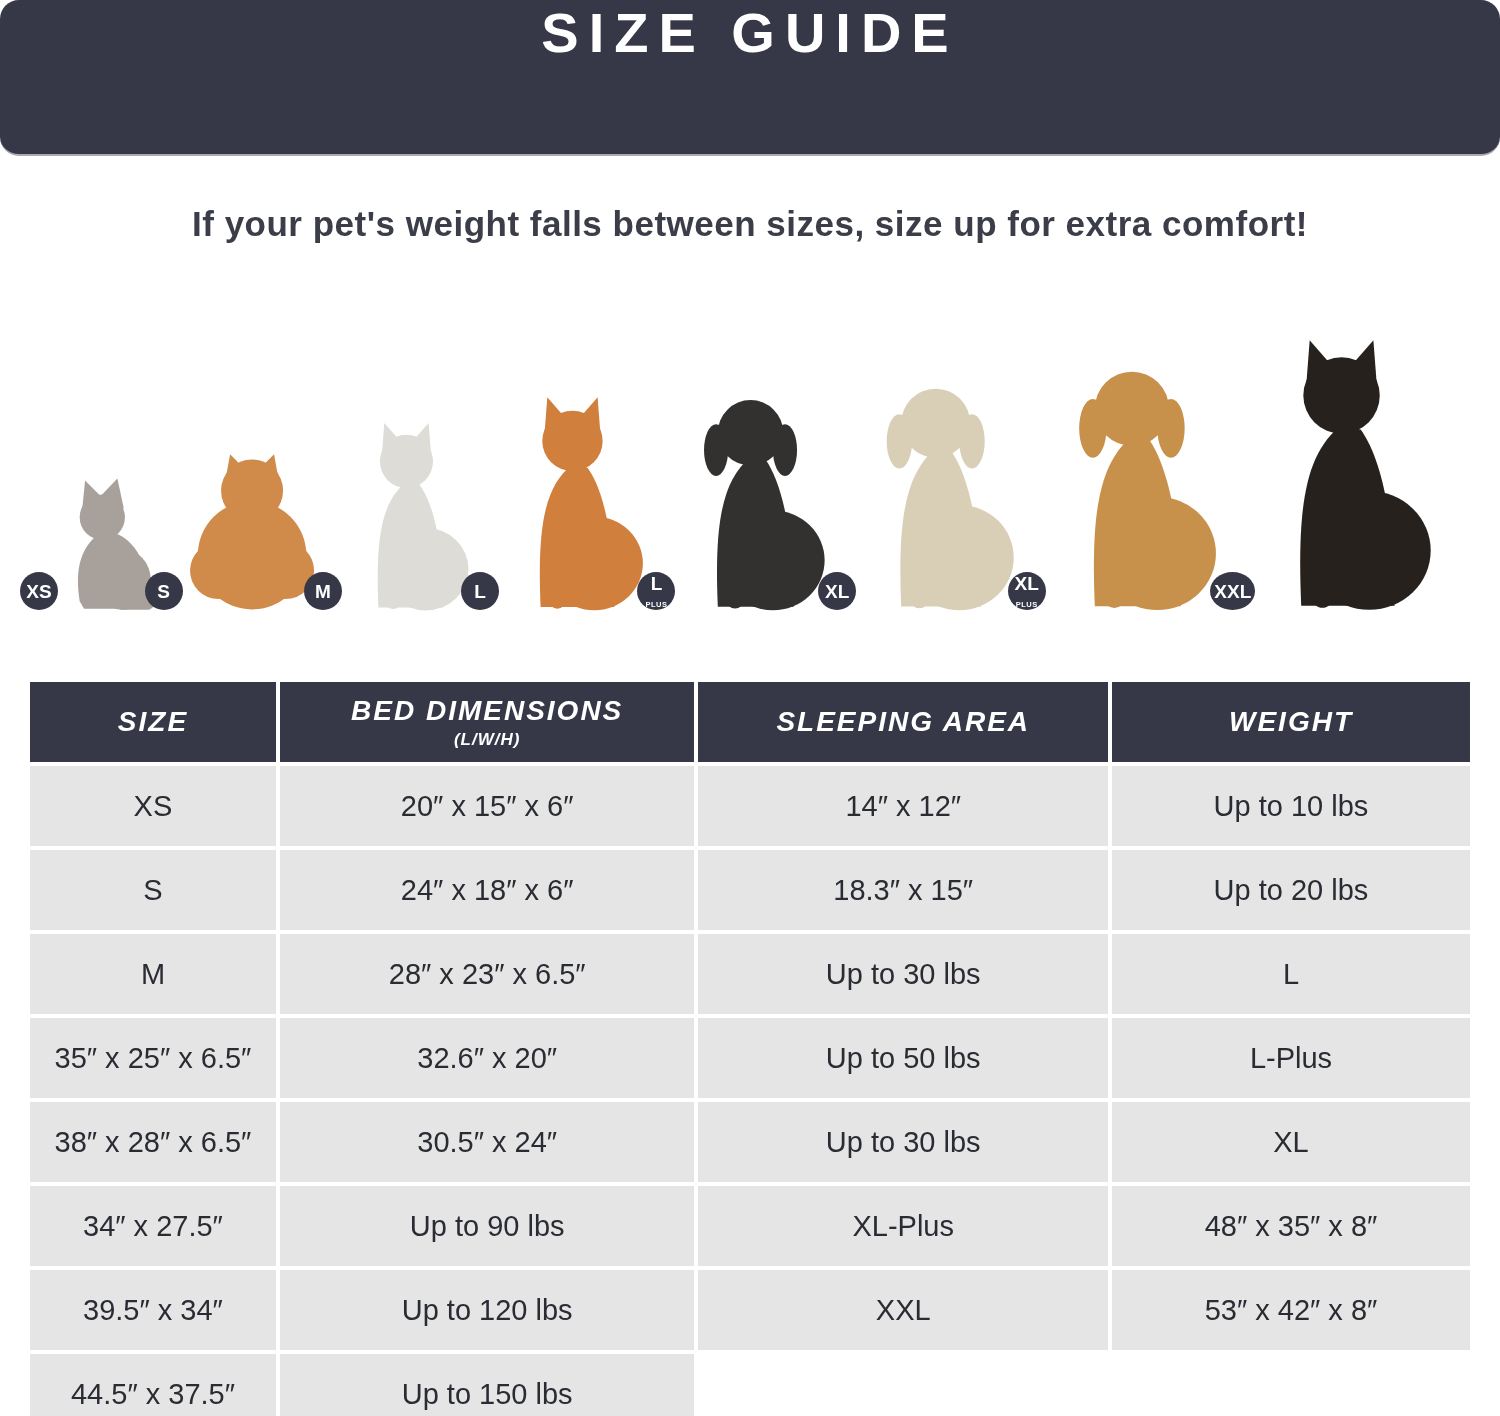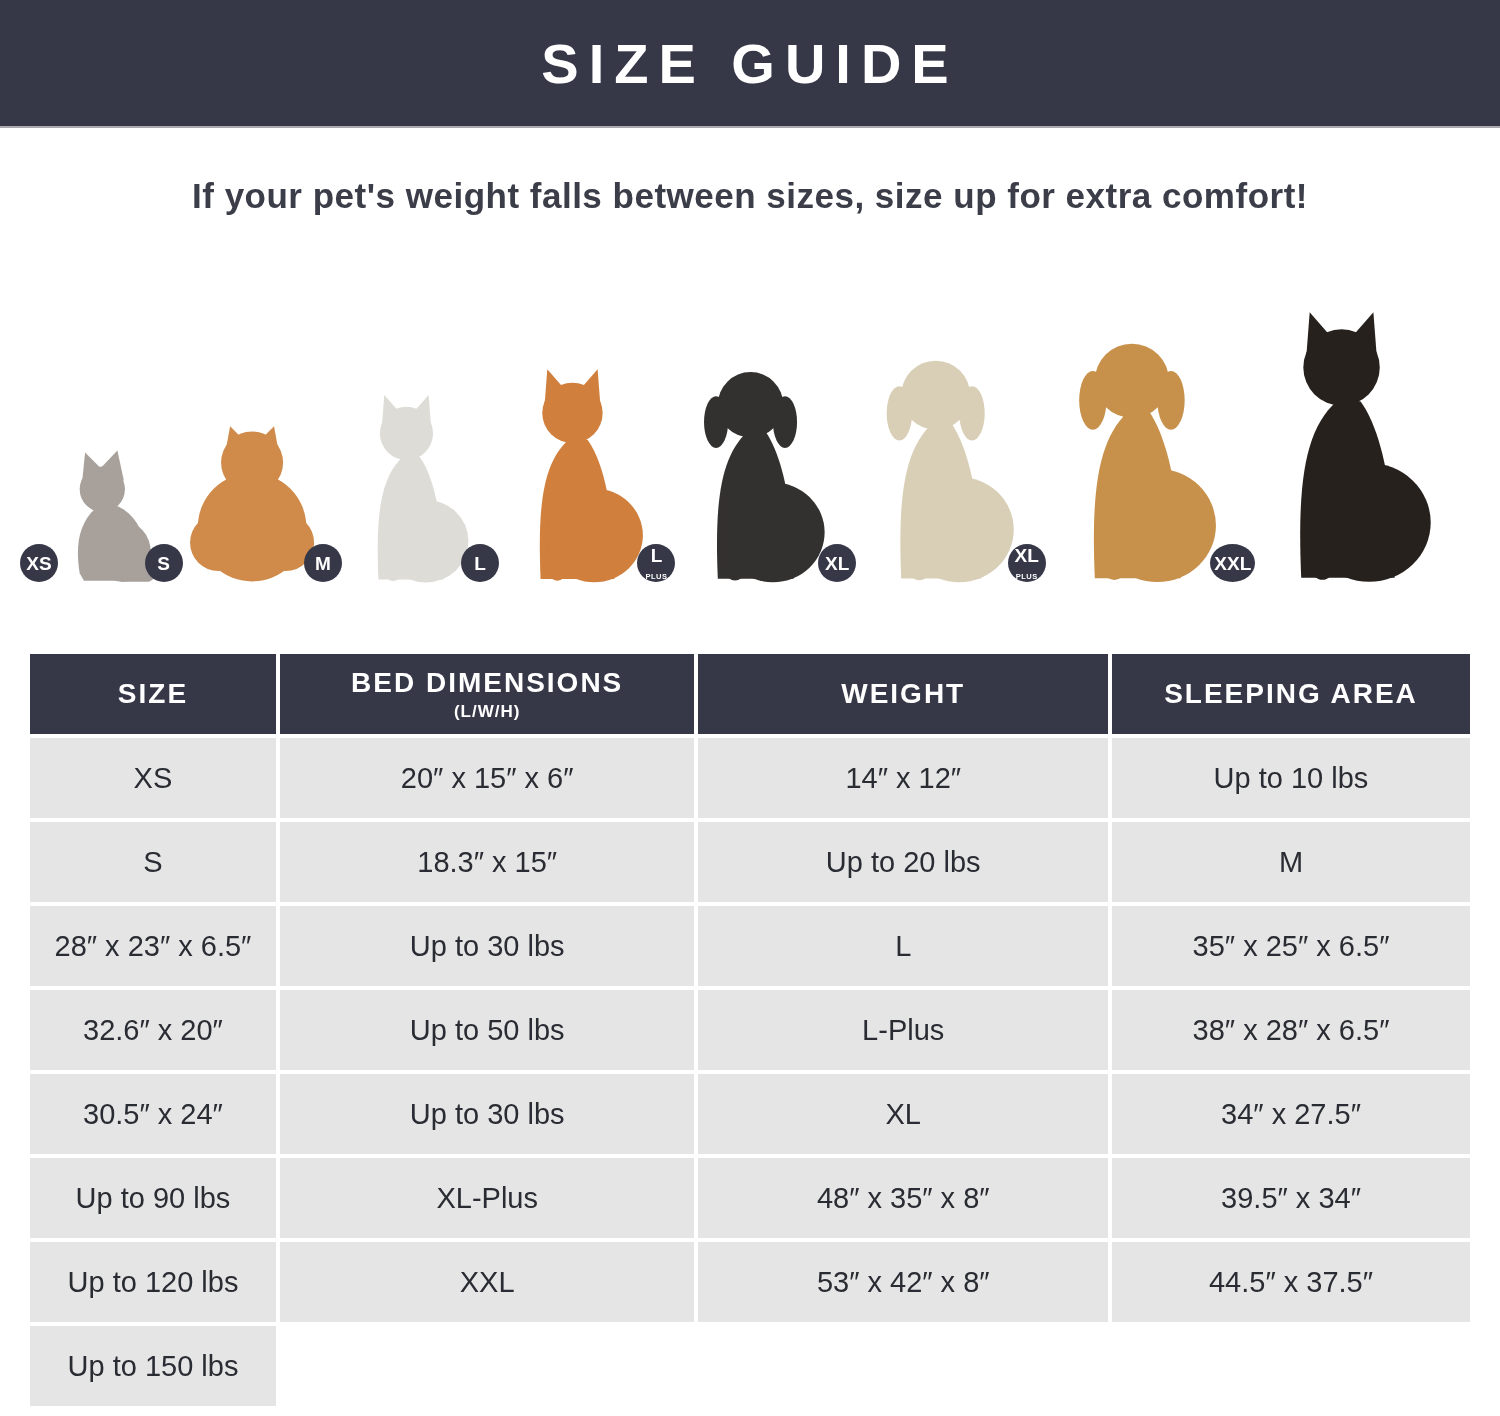--- a/index.html
+++ b/index.html
@@ -8,23 +8,24 @@
     --ink:#2a2c33;
   }
   *{margin:0;padding:0;box-sizing:border-box;}
   html,body{background:#ffffff;}
   body{
     width:1500px;height:1416px;overflow:hidden;
     font-family:"Liberation Sans", sans-serif;
     position:relative;
   }
   .banner{
-    height:128px;background:var(--dark);
-    display:flex;align-items:center;justify-content:center;
+    height:156px;background:var(--dark);
+    display:flex;justify-content:center;
     border-bottom:2px solid #a9a9ae;
+    border-radius:19px;
   }
   .banner h1{
     color:#ffffff;font-size:56px;font-weight:bold;letter-spacing:10px;
   }
   .subtitle{
     margin-top:48px;text-align:center;
     font-size:35px;font-weight:bold;color:#3b3d48;letter-spacing:.5px;
   }
   .pets{
     height:368px;
@@ -46,21 +47,21 @@
   .size-table{
     margin:70px 30px 0;
     display:grid;
     grid-template-columns:248fr 418fr 413fr 361fr;
     gap:4px;
     background:#ffffff;
   }
   .th{
     background:var(--dark);color:#ffffff;height:80px;
     display:flex;flex-direction:column;align-items:center;justify-content:center;
-    font-weight:bold;font-size:28px;letter-spacing:2px;
+    font-weight:bold;font-size:28px;letter-spacing:2px;font-style:italic;
   }
   .th-sub{font-size:17px;letter-spacing:1px;margin-top:3px;font-weight:bold;}
   .td{
     background:var(--row);color:var(--ink);height:80px;
     display:flex;align-items:center;justify-content:center;
     font-size:29px;
   }
   .defs{position:absolute;width:0;height:0;overflow:hidden;}
 </style>
 </head>
@@ -197,32 +198,33 @@
 
   <div class="size-table">
     <div class="th">
         <span>SIZE</span>
       </div>
     <div class="th">
       <span>BED DIMENSIONS</span>
       <span class="th-sub">(L/W/H)</span>
     </div>
     <div class="th">
+        <span>SLEEPING AREA</span>
+      </div>
+    <div class="th">
         <span>WEIGHT</span>
-      </div>
-    <div class="th">
-        <span>SLEEPING AREA</span>
       </div>
 
     <div class="td">XS</div>
     <div class="td">20″ x 15″ x 6″</div>
     <div class="td">14″ x 12″</div>
     <div class="td">Up to 10 lbs</div>
 
     <div class="td">S</div>
+    <div class="td">24″ x 18″ x 6″</div>
     <div class="td">18.3″ x 15″</div>
     <div class="td">Up to 20 lbs</div>
 
     <div class="td">M</div>
     <div class="td">28″ x 23″ x 6.5″</div>
     <div class="td">Up to 30 lbs</div>
 
     <div class="td">L</div>
     <div class="td">35″ x 25″ x 6.5″</div>
     <div class="td">32.6″ x 20″</div>

